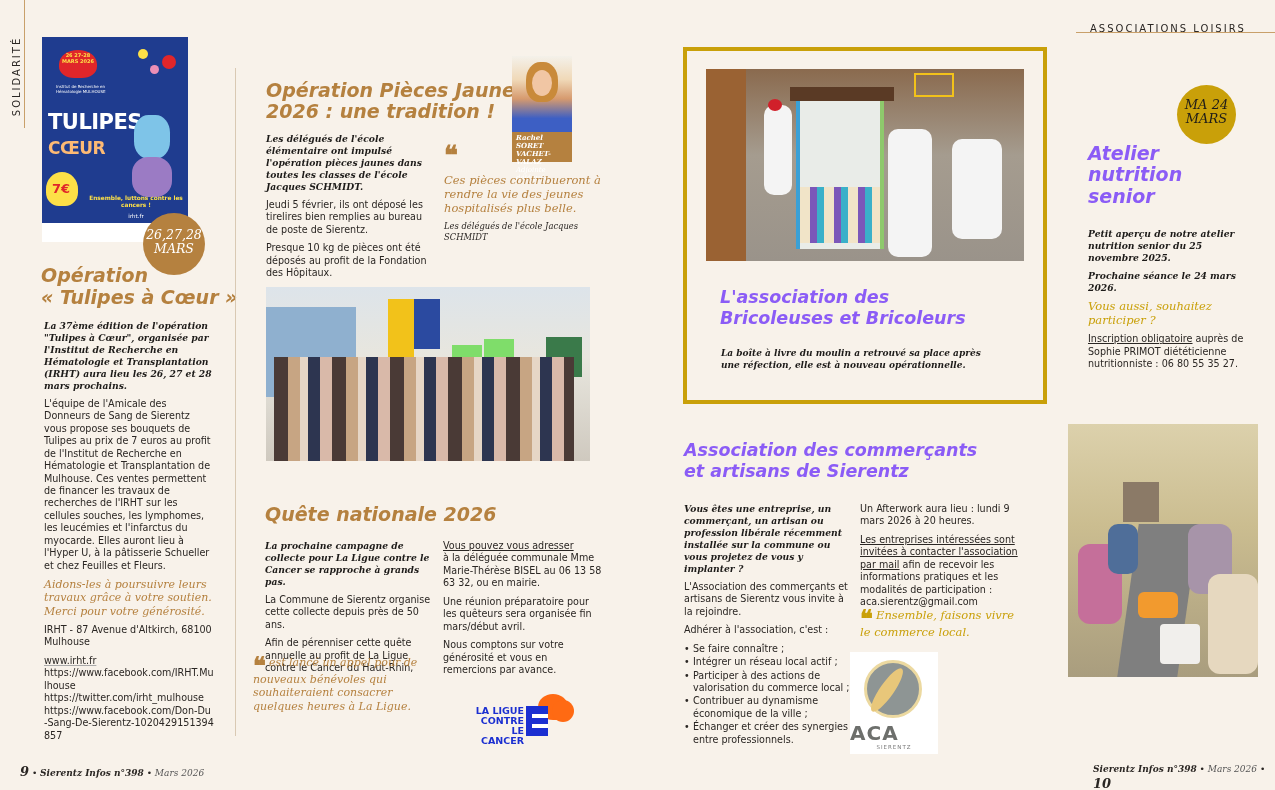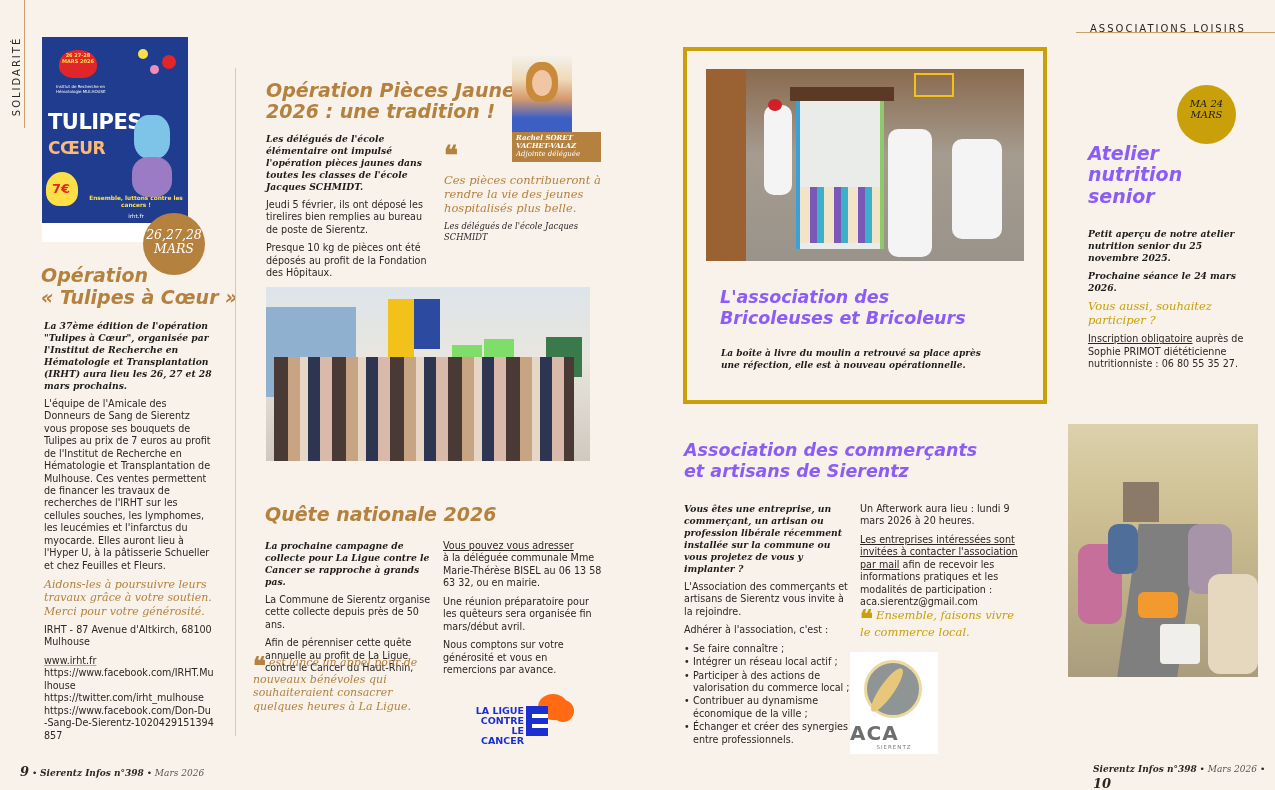--- a/index.html
+++ b/index.html
@@ -69,21 +69,21 @@
 <div class="vline" style="left:235px;top:68px;height:668px"></div>
 
 <div class="abs h-brown" style="left:266px;top:80px;font-size:19px;line-height:1.1">
   <div>Opération Pièces Jaunes</div>
   <div>2026 : une tradition !</div>
 </div>
 <div class="abs" style="left:512px;top:56px;width:60px;height:78px;background:linear-gradient(180deg,#f4f1ea 0%,#f0d9b8 30%,#d69a6e 55%,#3d5fc4 80%,#3d5fc4 100%);">
   <div class="abs" style="left:14px;top:6px;width:32px;height:40px;border-radius:45% 45% 40% 40%;background:#c98a3a"></div>
   <div class="abs" style="left:20px;top:14px;width:20px;height:26px;border-radius:50%;background:#f1c6a4"></div>
 </div>
-<div class="abs" style="left:512px;top:132px;width:89px;height:30px;background:#b5813f;color:#fff;padding:2px 4px;font-size:7px;line-height:1.15">
+<div class="abs" style="left:512px;top:132px;width:60px;height:30px;background:#b5813f;color:#fff;padding:2px 4px;font-size:7px;line-height:1.15">
   <div class="serif-bi">Rachel SORET VACHET-VALAZ</div>
   <div class="serif-i">Adjointe déléguée</div>
 </div>
 <div class="abs" style="left:266px;top:133px;width:170px">
   <p class="lead">Les délégués de l'école élémentaire ont impulsé l'opération pièces jaunes dans toutes les classes de l'école Jacques SCHMIDT.</p>
   <p style="margin-top:6px">Jeudi 5 février, ils ont déposé les tirelires bien remplies au bureau de poste de Sierentz.</p>
   <p>Presque 10 kg de pièces ont été déposés au profit de la Fondation des Hôpitaux.</p>
 </div>
 <div class="abs" style="left:444px;top:148px;width:165px">
   <div class="qmark" style="color:#b5813f;margin-bottom:8px;height:18px">❝</div>
@@ -148,21 +148,21 @@
   <div class="abs" style="left:182px;top:60px;width:44px;height:128px;background:#f4f4f4;border-radius:10px"></div>
   <div class="abs" style="left:246px;top:70px;width:50px;height:100px;background:#f4f4f4;border-radius:10px"></div>
   <div class="abs" style="left:208px;top:4px;width:40px;height:24px;border:2px solid #f2c21a"></div>
 </div>
 <div class="abs h-gold" style="left:720px;top:287px;font-size:17.5px;line-height:1.2">
   <div>L'association des</div>
   <div>Bricoleuses et Bricoleurs</div>
 </div>
 <div class="abs lead" style="left:721px;top:348px;width:270px;font-size:9px">La boîte à livre du moulin a retrouvé sa place après une réfection, elle est à nouveau opérationnelle.</div>
 
-<div class="abs" style="left:1177px;top:85px;width:59px;height:59px;border-radius:50%;background:#c9a009;color:#1d1b19;text-align:center;padding-top:13px;font-family:'DejaVu Serif',serif;font-style:italic;font-size:10px;line-height:1.1">
+<div class="abs" style="left:1177px;top:85px;width:59px;height:59px;border-radius:50%;background:#c9a009;color:#1d1b19;text-align:center;padding-top:13px;font-family:'DejaVu Serif',serif;font-style:italic;font-size:13px;line-height:1.1">
   <div>MA 24</div>
   <div>MARS</div>
 </div>
 <div class="abs h-gold" style="left:1088px;top:143px;font-size:19px;line-height:1.12">
   <div>Atelier</div>
   <div>nutrition</div>
   <div>senior</div>
 </div>
 <div class="abs" style="left:1088px;top:228px;width:165px">
   <p class="lead">Petit aperçu de notre atelier nutrition senior du 25 novembre 2025.</p>

